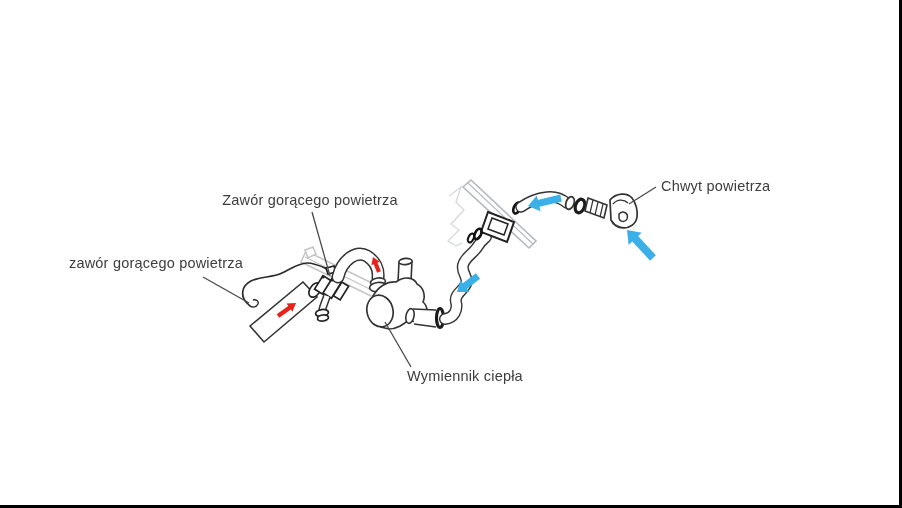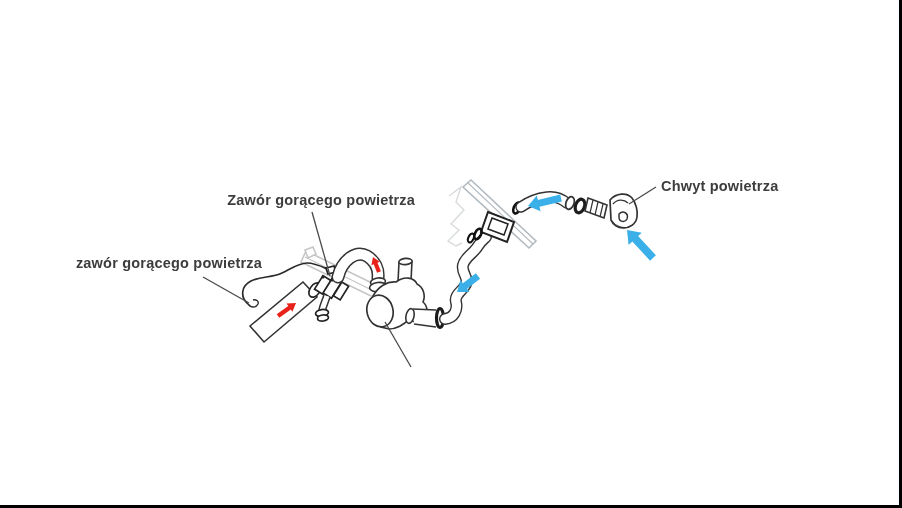--- a/index.html
+++ b/index.html
@@ -4,25 +4,25 @@
 <style>
   html,body { margin:0; padding:0; background:#fff; }
   .frame {
     position:relative; width:902px; height:508px; background:#ffffff;
     border-right:3px solid #000; border-bottom:3px solid #000;
     box-sizing:border-box; overflow:hidden;
     font-family:"Liberation Sans", sans-serif;
   }
   svg.diagram { position:absolute; left:0; top:0; }
   .lbl {
-    position:absolute; color:#3d3d3d; font-weight:700;
+    position:absolute; color:#3d3d3d; font-weight:400;
     font-size:14.5px; line-height:16px; letter-spacing:.2px;
     white-space:nowrap;
   }
-  .lbl.center { text-align:right; white-space:normal; }
+  .lbl.center { text-align:center; white-space:normal; }
 </style>
 </head>
 <body>
 
 <div class="frame">
 
   <svg class="diagram" width="902" height="508" viewBox="0 0 902 508">
 
     <g fill="#ffffff" stroke="#c6c6c6" stroke-width="1.6">
       <polygon points="306,251 409,301 404,312 301,262"></polygon>
@@ -136,14 +136,15 @@
 
   <div class="lbl center" style="left:205px; top:192px; width:210px;">Zawór gorącego powietrza</div>
 
   <div class="lbl center" style="left:50px; top:239px; width:212px;">
     <br>
     <span>zawór gorącego powietrza</span>
   </div>
 
   <div class="lbl" style="left:661px; top:178px;">Chwyt powietrza</div>
 
+  <div class="lbl" style="left:407px; top:368px;">Wymiennik ciepła</div>
 
 </div>
 
 </body></html>

